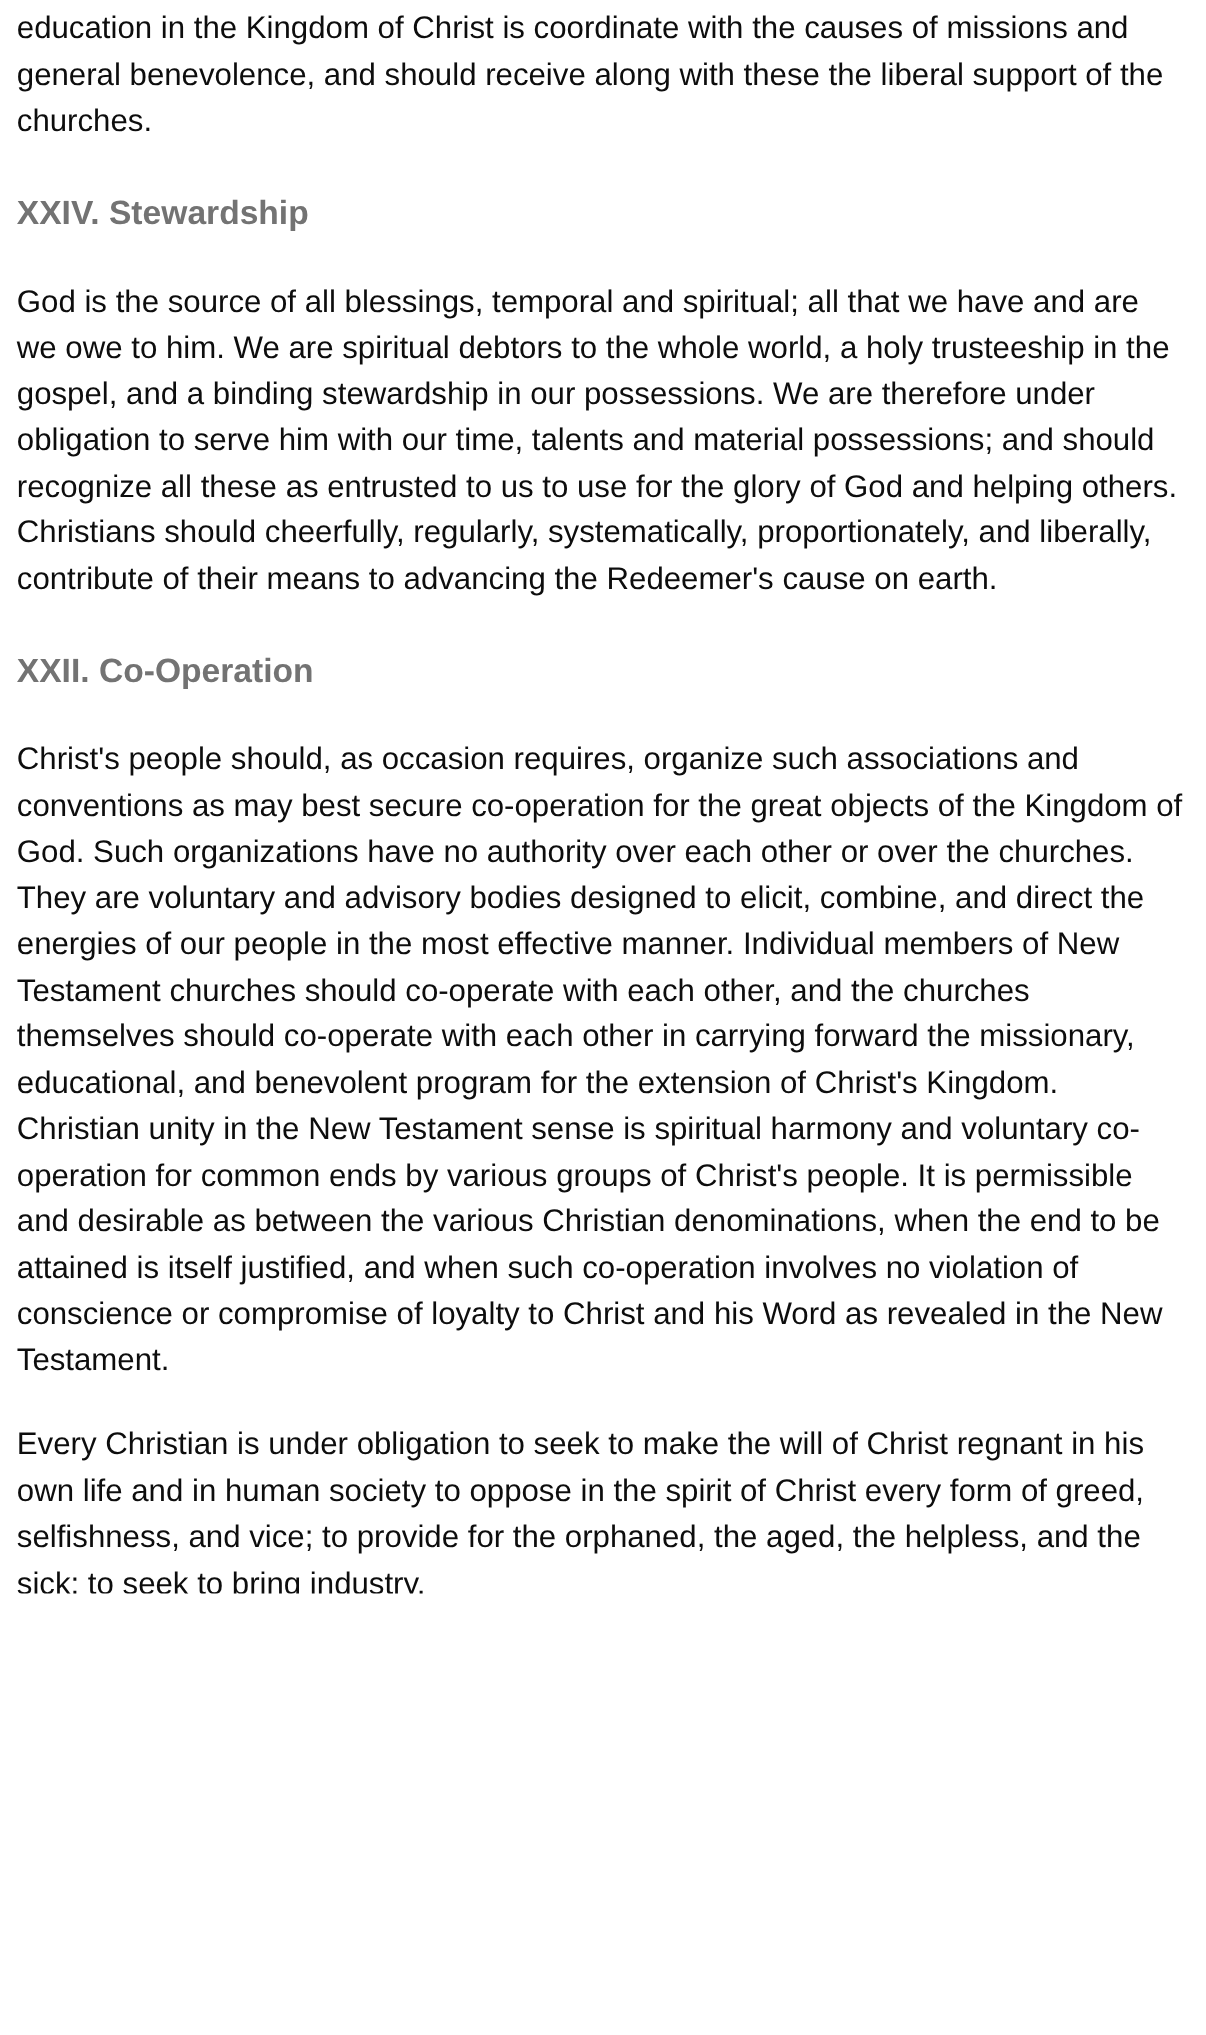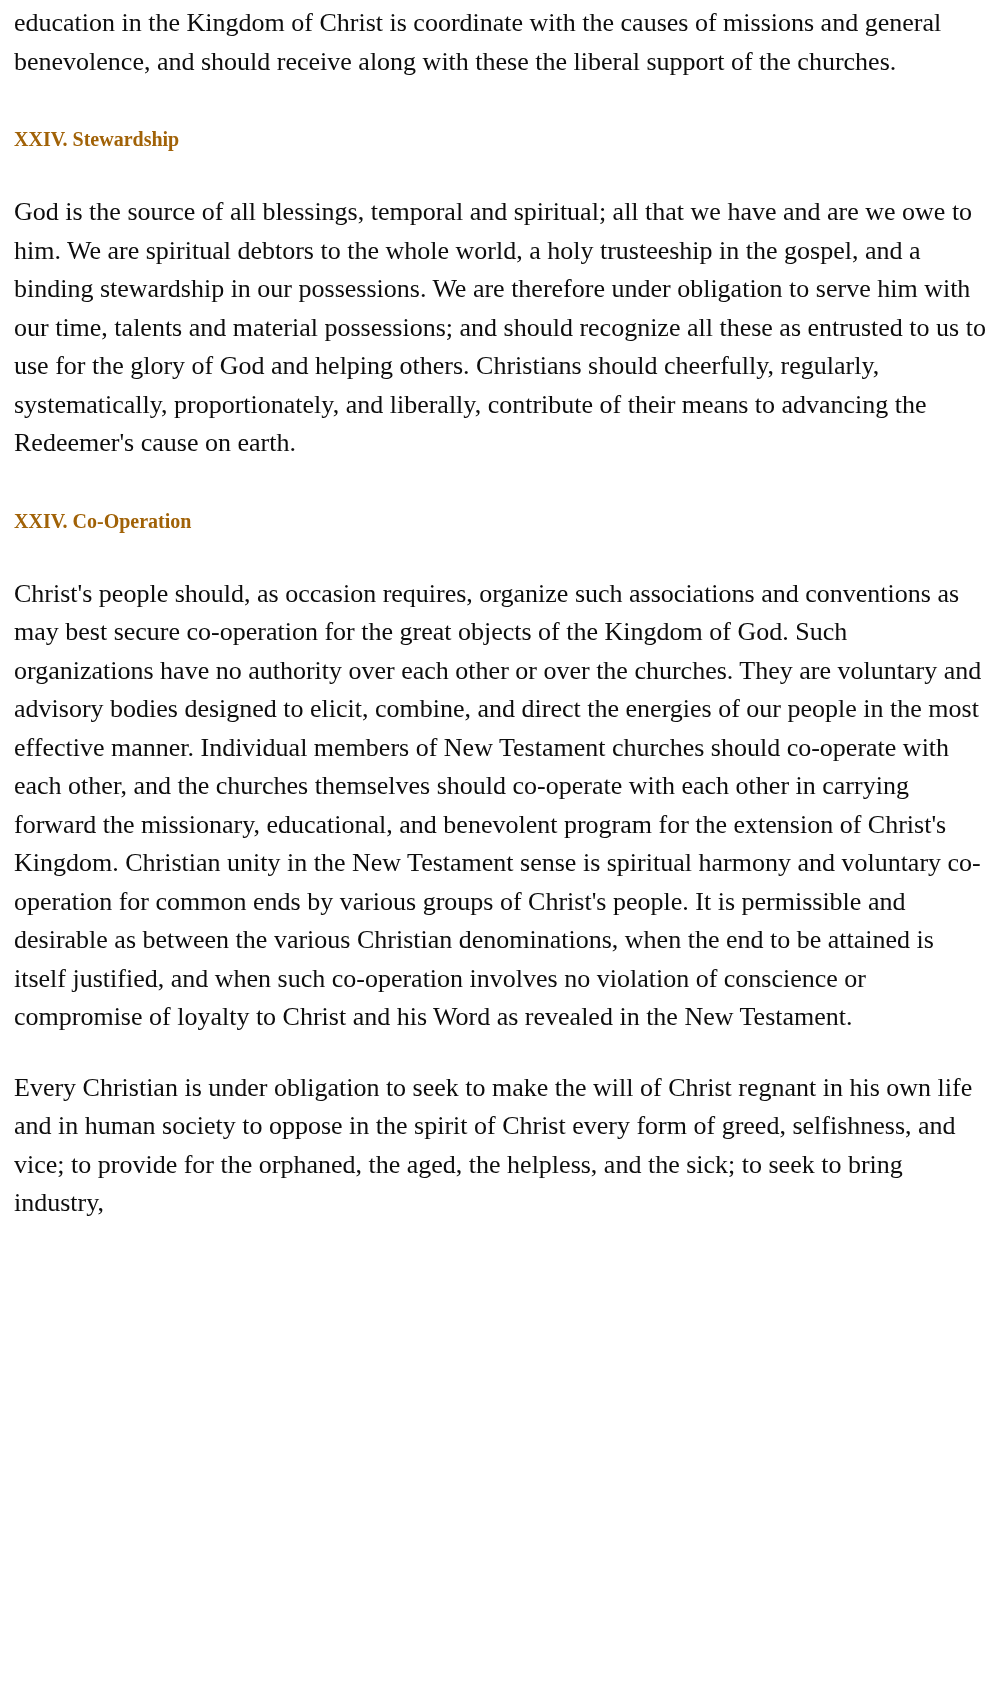--- a/index.html
+++ b/index.html
@@ -12,58 +12,58 @@
     height: 1696px;
     overflow: hidden;
   }
   .page {
     box-sizing: border-box;
     width: 1005px;
     height: 1328px;
     padding: 4px 16px 0 14px;
     background: #ffffff;
     color: #0d0d0d;
-    font-family: Liberation Serif, serif;
+    font-family: Liberation Sans, sans-serif;
     font-size: 26px;
     line-height: 38.5px;
     overflow: hidden;
   }
   .page p.body-paragraph {
     margin: 32px 0;
     font-style: normal;
   }
   .page p.body-paragraph:first-child {
     margin-top: 0;
   }
   .page p.scripture {
     margin: 32px 0;
     font-style: italic;
   }
   .page h3.section-heading {
     margin: 40px 0 36px 0;
-    font-size: 20px;
+    font-size: 28px;
     line-height: 36px;
     font-weight: bold;
-    color: #a16207;
+    color: #737373;
   }
 </style>
 </head>
 <body>
 
 <div class="page">
 
   <p class="body-paragraph">education in the Kingdom of Christ is coordinate with the causes of missions and general benevolence, and should receive along with these the liberal support of the churches.</p>
 
 
   <h3 class="section-heading">XXIV. Stewardship</h3>
 
   <p class="body-paragraph">God is the source of all blessings, temporal and spiritual; all that we have and are we owe to him. We are spiritual debtors to the whole world, a holy trusteeship in the gospel, and a binding stewardship in our possessions. We are therefore under obligation to serve him with our time, talents and material possessions; and should recognize all these as entrusted to us to use for the glory of God and helping others. Christians should cheerfully, regularly, systematically, proportionately, and liberally, contribute of their means to advancing the Redeemer's cause on earth.</p>
 
 
-  <h3 class="section-heading">XXIV. Co-Operation</h3>
+  <h3 class="section-heading">XXII. Co-Operation</h3>
 
   <p class="body-paragraph">Christ's people should, as occasion requires, organize such associations and conventions as may best secure co-operation for the great objects of the Kingdom of God. Such organizations have no authority over each other or over the churches. They are voluntary and advisory bodies designed to elicit, combine, and direct the energies of our people in the most effective manner. Individual members of New Testament churches should co-operate with each other, and the churches themselves should co-operate with each other in carrying forward the missionary, educational, and benevolent program for the extension of Christ's Kingdom. Christian unity in the New Testament sense is spiritual harmony and voluntary co-operation for common ends by various groups of Christ's people. It is permissible and desirable as between the various Christian denominations, when the end to be attained is itself justified, and when such co-operation involves no violation of conscience or compromise of loyalty to Christ and his Word as revealed in the New Testament.</p>
 
 
 
   <p class="body-paragraph">Every Christian is under obligation to seek to make the will of Christ regnant in his own life and in human society to oppose in the spirit of Christ every form of greed, selfishness, and vice; to provide for the orphaned, the aged, the helpless, and the sick; to seek to bring industry,</p>
 
 </div>
 
 </body></html>

